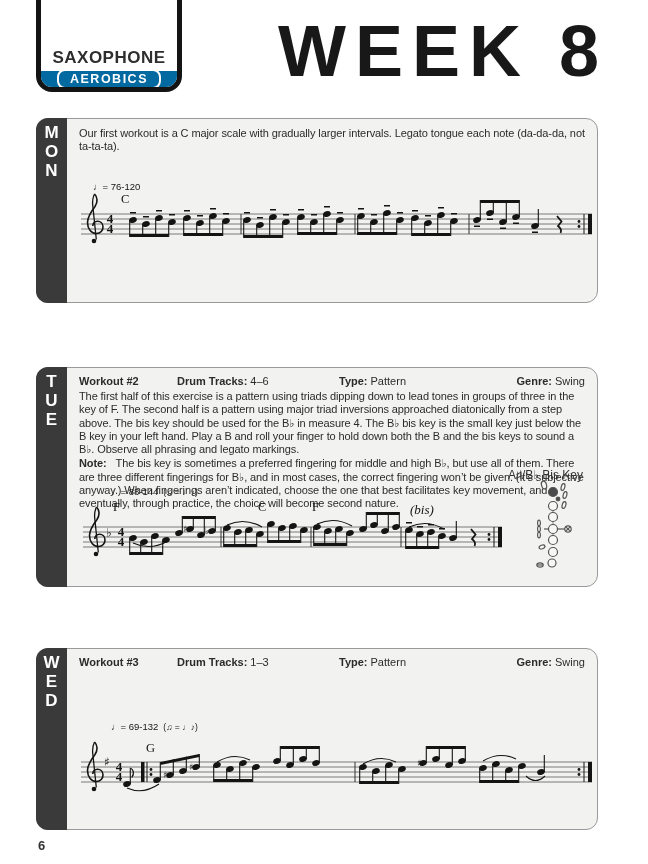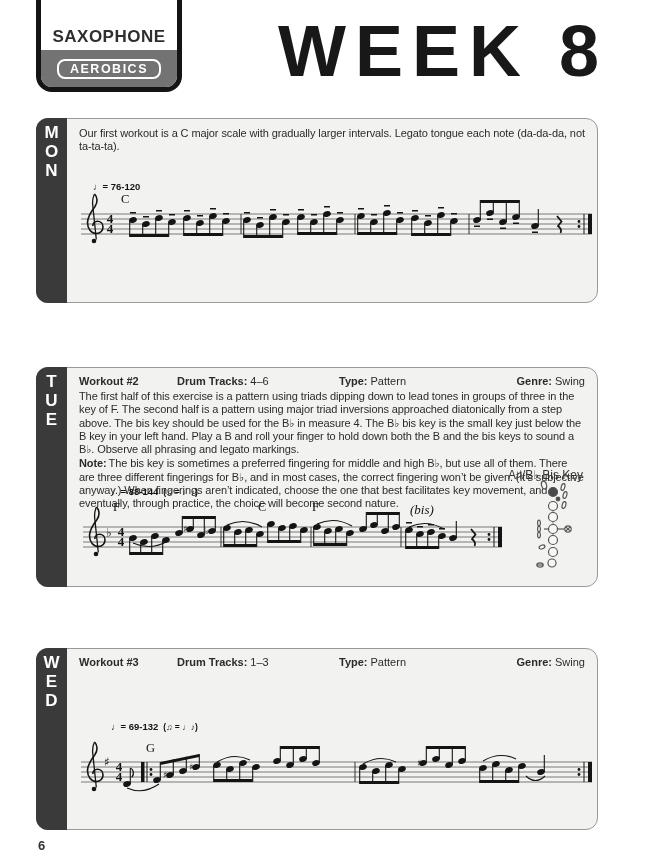--- a/index.html
+++ b/index.html
@@ -5,21 +5,21 @@
   html,body{margin:0;padding:0}
   body{width:648px;height:864px;position:relative;background:#fff;
        font-family:"Liberation Sans",sans-serif;color:#2b2b2b;overflow:hidden}
 
   
   .logo{position:absolute;left:36px;top:-8px;width:136px;height:90px;
         border:5px solid #141414;border-radius:8px 8px 16px 16px;background:#fff;
         display:flex;flex-direction:column;overflow:hidden}
   .logo-sax{flex:1;display:flex;align-items:flex-end;justify-content:center;
             padding-bottom:3px;font-weight:bold;font-size:17px;letter-spacing:.5px;color:#2e2e2e}
-  .logo-aer{height:37px;background:#737373;display:flex;align-items:center;justify-content:center}
+  .logo-aer{height:16px;background:#0369a1;display:flex;align-items:center;justify-content:center}
   .logo-aer span{border:2px solid #fff;border-radius:8px;padding:0 11px;color:#fff;
                  font-size:12.5px;font-weight:bold;letter-spacing:1.5px;line-height:16px}
 
   .week{position:absolute;top:10px;right:40px;font-size:72px;font-weight:bold;
         letter-spacing:9px;color:#181818;white-space:nowrap}
 
   
   .workout{position:absolute;left:36px;width:560px;background:#f2f2f0;
            border:1px solid #999;border-radius:12px}
   .tab{position:absolute;left:-1px;top:-1px;bottom:-1px;width:31px;background:#3b3a3a;
@@ -27,23 +27,23 @@
        padding-top:5px;color:#fff;font-weight:bold;font-size:17px;line-height:19px}
   .content{position:absolute;left:42px;top:7px;right:12px}
   .w-head{position:relative;height:14px;font-size:11px;white-space:nowrap}
   .w-head .c0{position:absolute;left:0;font-weight:bold}
   .w-head .c1{position:absolute;left:98px}
   .w-head .c2{position:absolute;left:260px}
   .w-head .c3{position:absolute;right:0}
   .w-head b{font-weight:bold}
   .w-head .v{margin-left:3px}
   .desc{margin:1px 0 0;font-size:11px;line-height:13.3px;letter-spacing:-0.1px}
-  .nl{margin-right:2px;font-weight:bold}
-
-  .tempo{position:absolute;font-size:9.5px;font-weight:bold;color:#141414;white-space:nowrap}
+  .nl{margin-right:9px;font-weight:bold}
+
+  .tempo{position:absolute;font-size:9.5px;font-weight:normal;color:#141414;white-space:nowrap}
   .tempo .swing{margin-left:5px;font-size:8.5px}
   .chord{position:absolute;font-size:12.5px;font-family:"Liberation Serif",serif;color:#111}
   .bis{font-style:italic;font-size:13px}
   .fing-label{position:absolute;font-size:12px;color:#333}
   .staff{position:absolute}
   .pagenum{position:absolute;left:38px;top:838px;font-size:13px;font-weight:bold;color:#333}
 </style>
 </head>
 <body>
 

